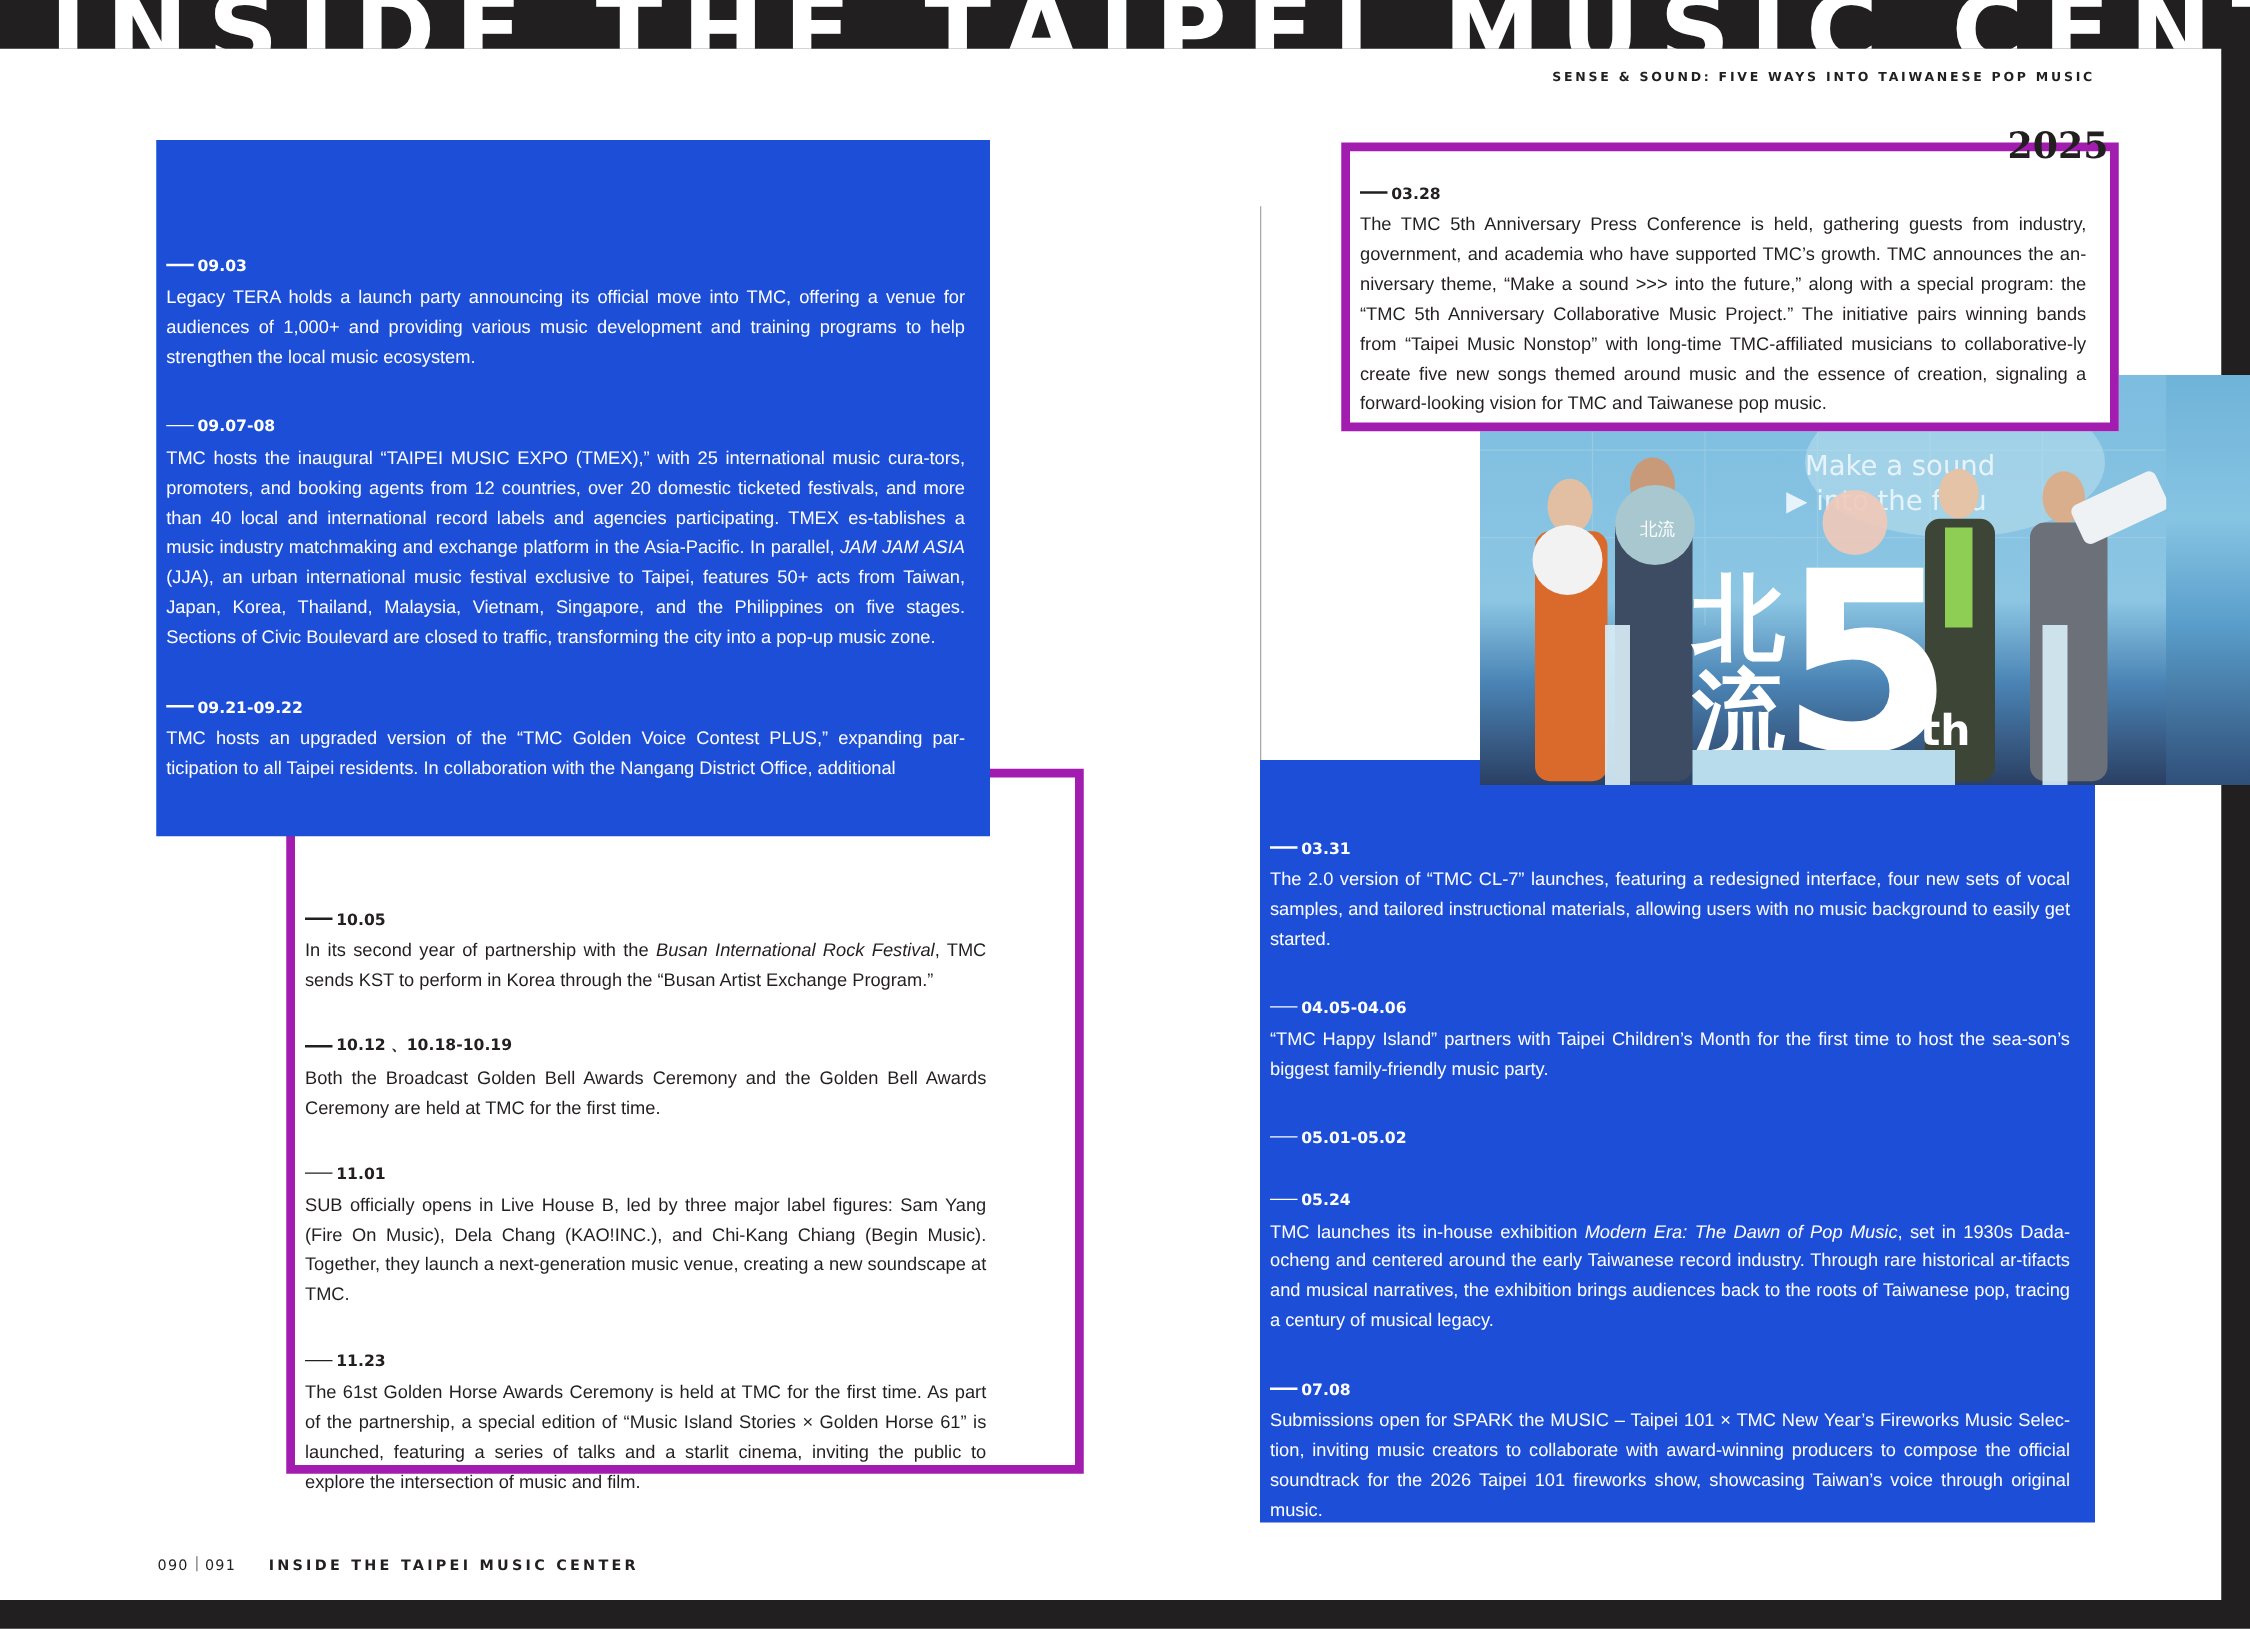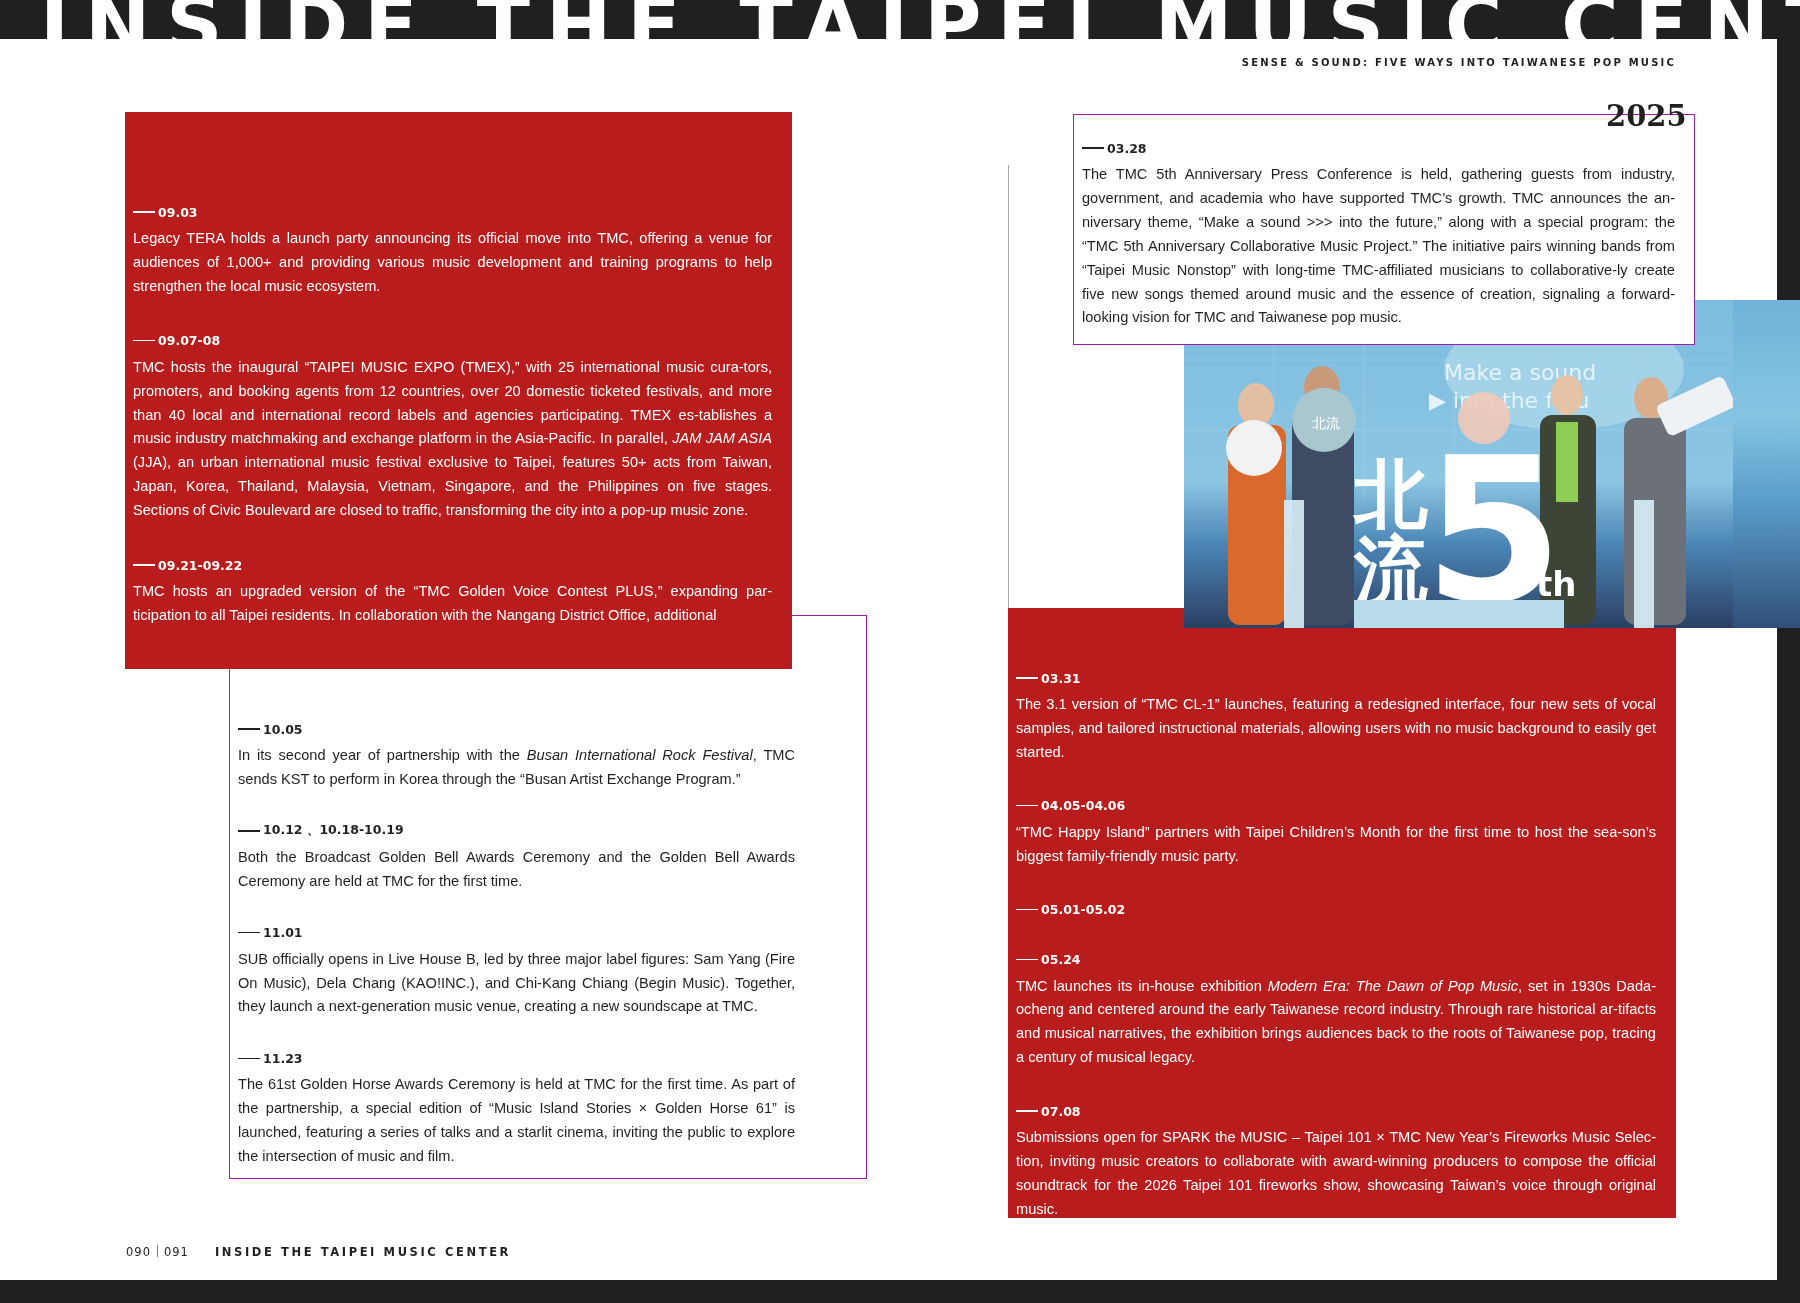--- a/index.html
+++ b/index.html
@@ -21,24 +21,24 @@
   .page {
     position: absolute; left: 0; top: 39px; width: 1777px; height: 1241px;
     background: #ffffff;
   }
   .subtitle {
     position: absolute; right: 101px; top: 18px;
     font-family: "DejaVu Sans", sans-serif; font-weight: bold; font-size: 10px;
     letter-spacing: 2.2px; color: #221f20; white-space: nowrap;
   }
   .dark-box {
-    position: absolute; background: #b91c1c; color: #ffffff; box-sizing: border-box;
+    position: absolute; background: #1d4ed8; color: #ffffff; box-sizing: border-box;
   }
   .outline-box {
-    position: absolute; background: #ffffff; border: 1px solid #a21caf; box-sizing: border-box; color: #231f20;
+    position: absolute; background: #ffffff; border: 7px solid #a21caf; box-sizing: border-box; color: #231f20;
   }
   .entry { margin-bottom: 32px; }
   .entry-date {
     font-family: "DejaVu Sans", sans-serif; font-weight: bold; font-size: 12.5px;
     display: flex; align-items: center; height: 18px; margin-bottom: 6px;
   }
   .entry-date .dash { display: inline-block; width: 22px; height: 1.5px; margin-right: 3px; }
   .dark-box .dash { background: #ffffff; }
   .outline-box .dash { background: #231f20; }
   .entry-text {
@@ -143,21 +143,21 @@
   </div>
 
   <div class="vline" style="left:1008px; top:126px; height:444px;"></div>
 
   <div class="dark-box" style="left:1008px; top:569px; width:668px; height:610px; padding:61px 20px 0 8px;">
     <div class="entry" style="margin-bottom:32px;">
       <div class="entry-date">
           <span class="dash"></span>
           <span>03.31</span>
         </div>
-      <p class="entry-text">The 3.1 version of “TMC CL-1” launches, featuring a redesigned interface, four new sets of vocal samples, and tailored instructional materials, allowing users with no music background to easily get started.</p>
+      <p class="entry-text">The 2.0 version of “TMC CL-7” launches, featuring a redesigned interface, four new sets of vocal samples, and tailored instructional materials, allowing users with no music background to easily get started.</p>
     </div>
     <div class="entry" style="margin-bottom:32px;">
       <div class="entry-date">
           <span class="dash"></span>
           <span>04.05-04.06</span>
         </div>
       <p class="entry-text">“TMC Happy Island” partners with Taipei Children’s Month for the first time to host the sea-son’s biggest family-friendly music party.</p>
     </div>
     <div class="entry" style="margin-bottom:32px;">
       <div class="entry-date">

